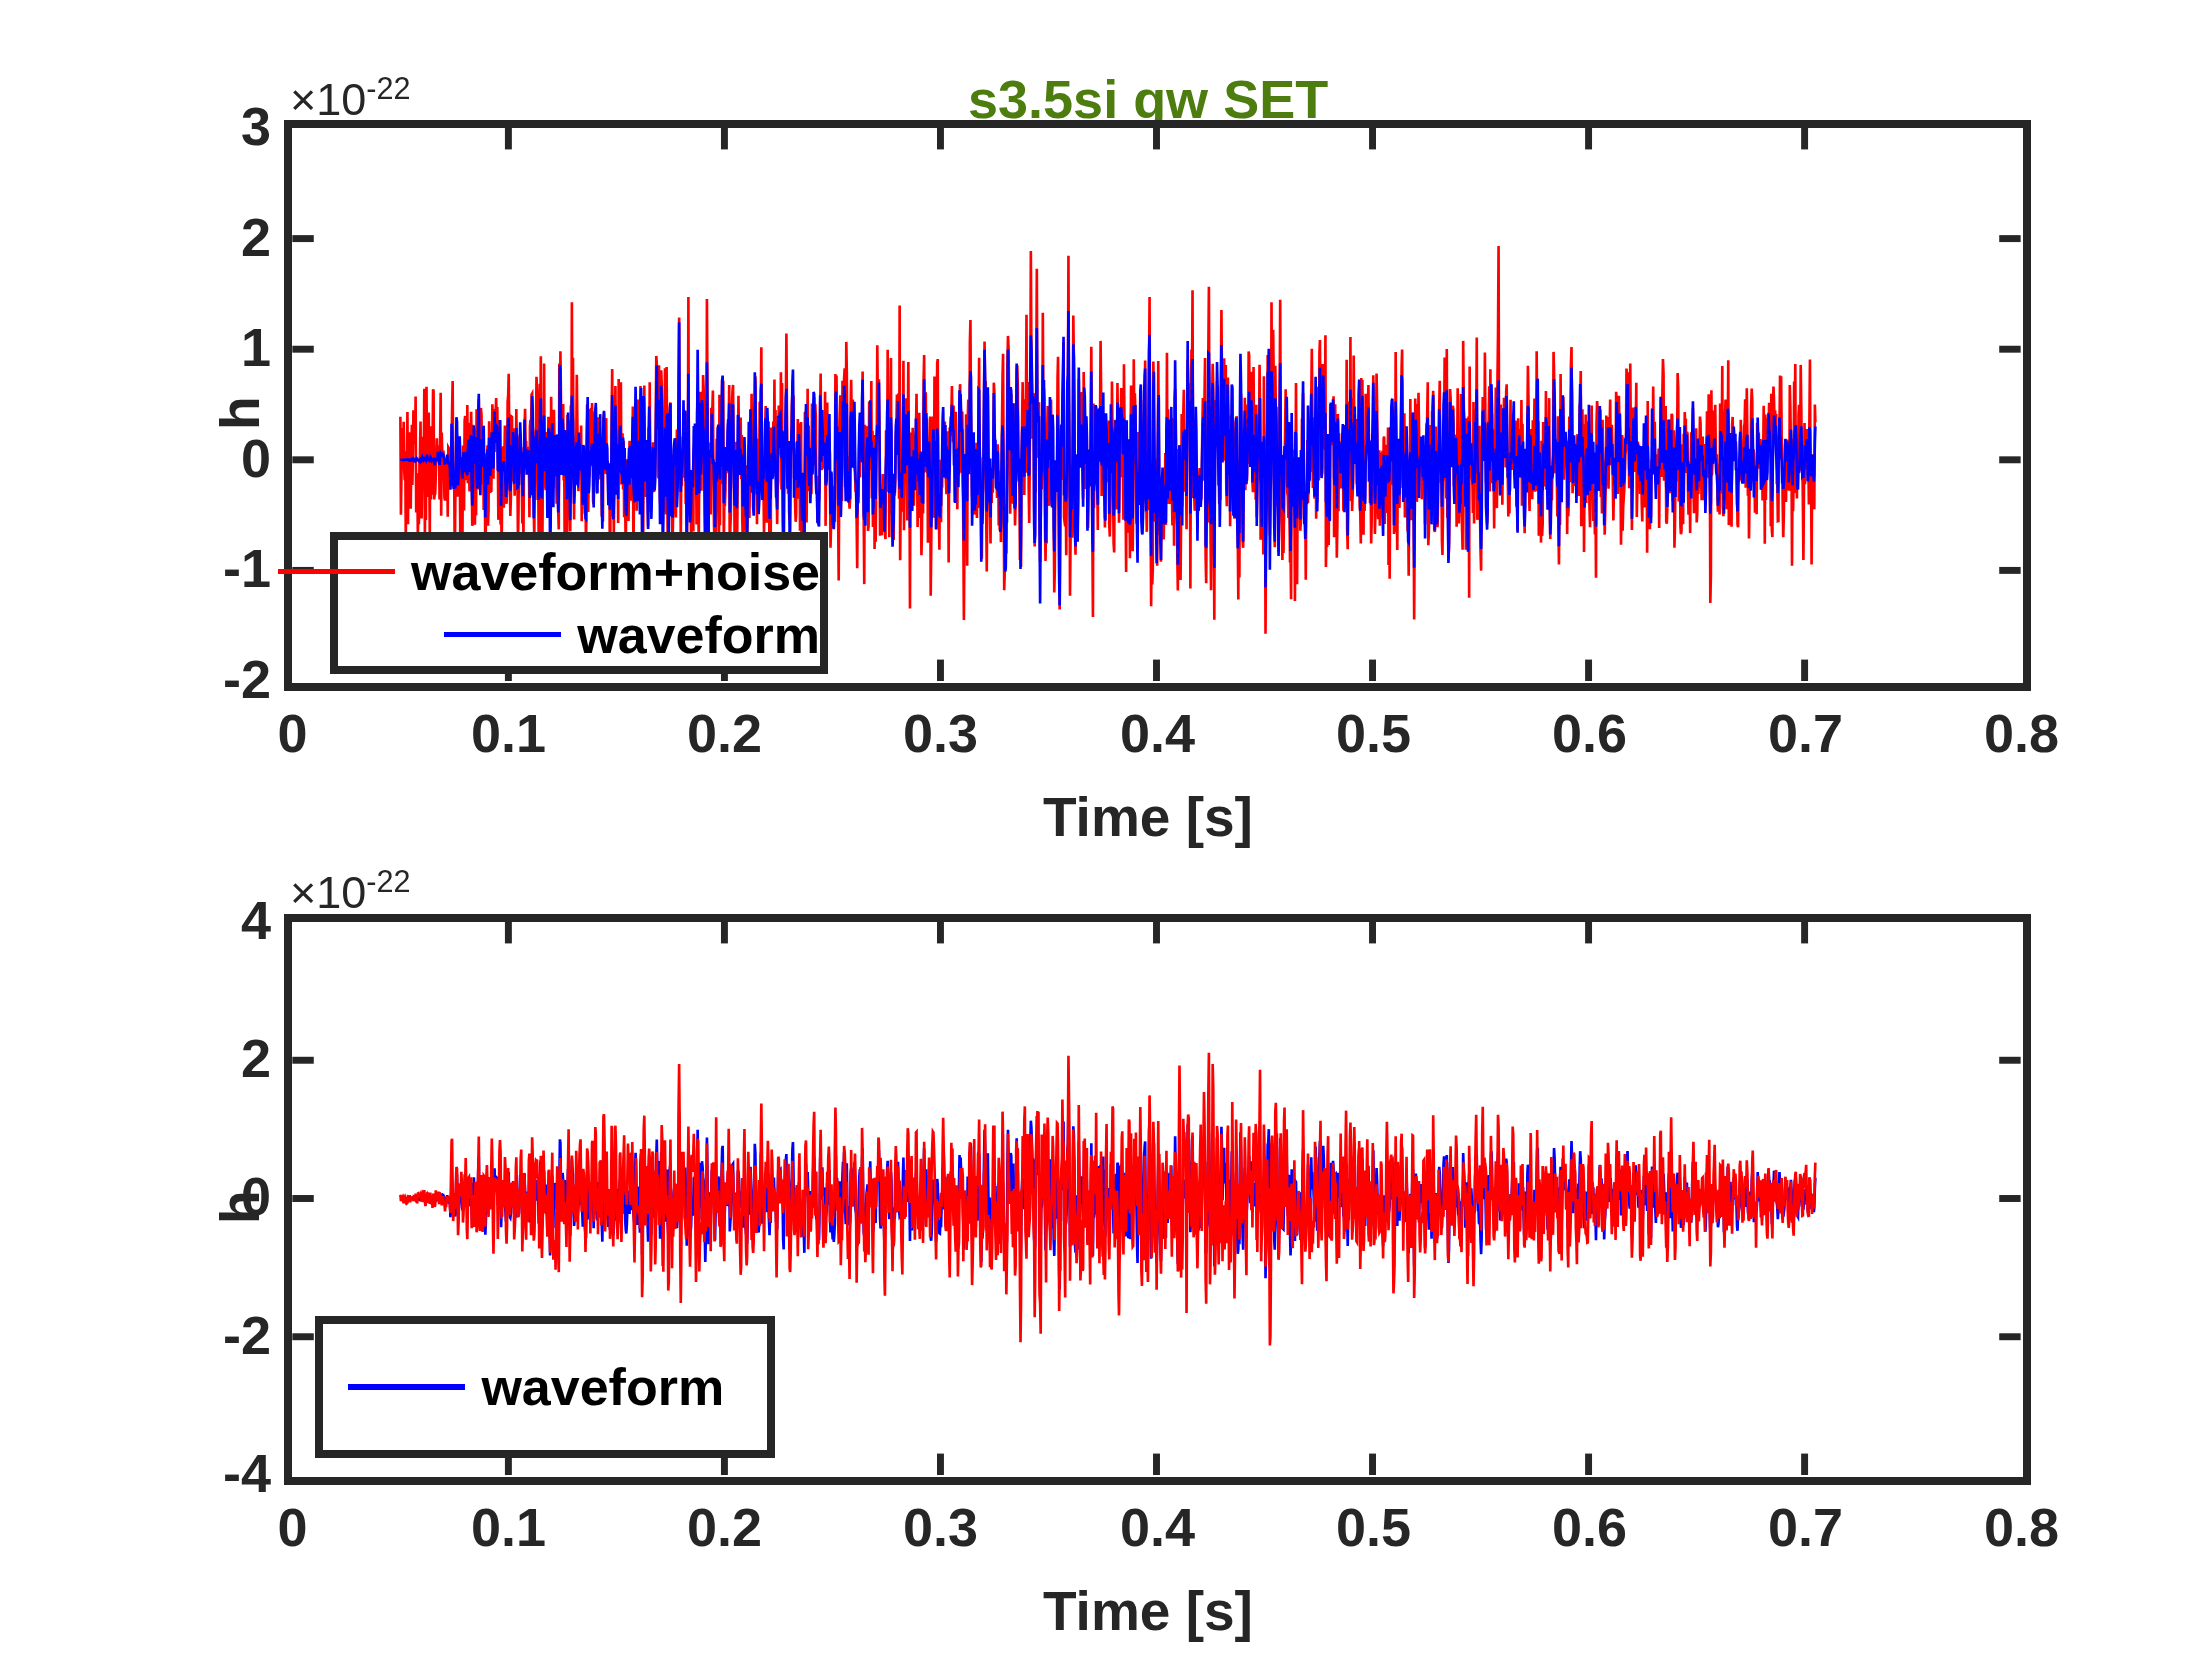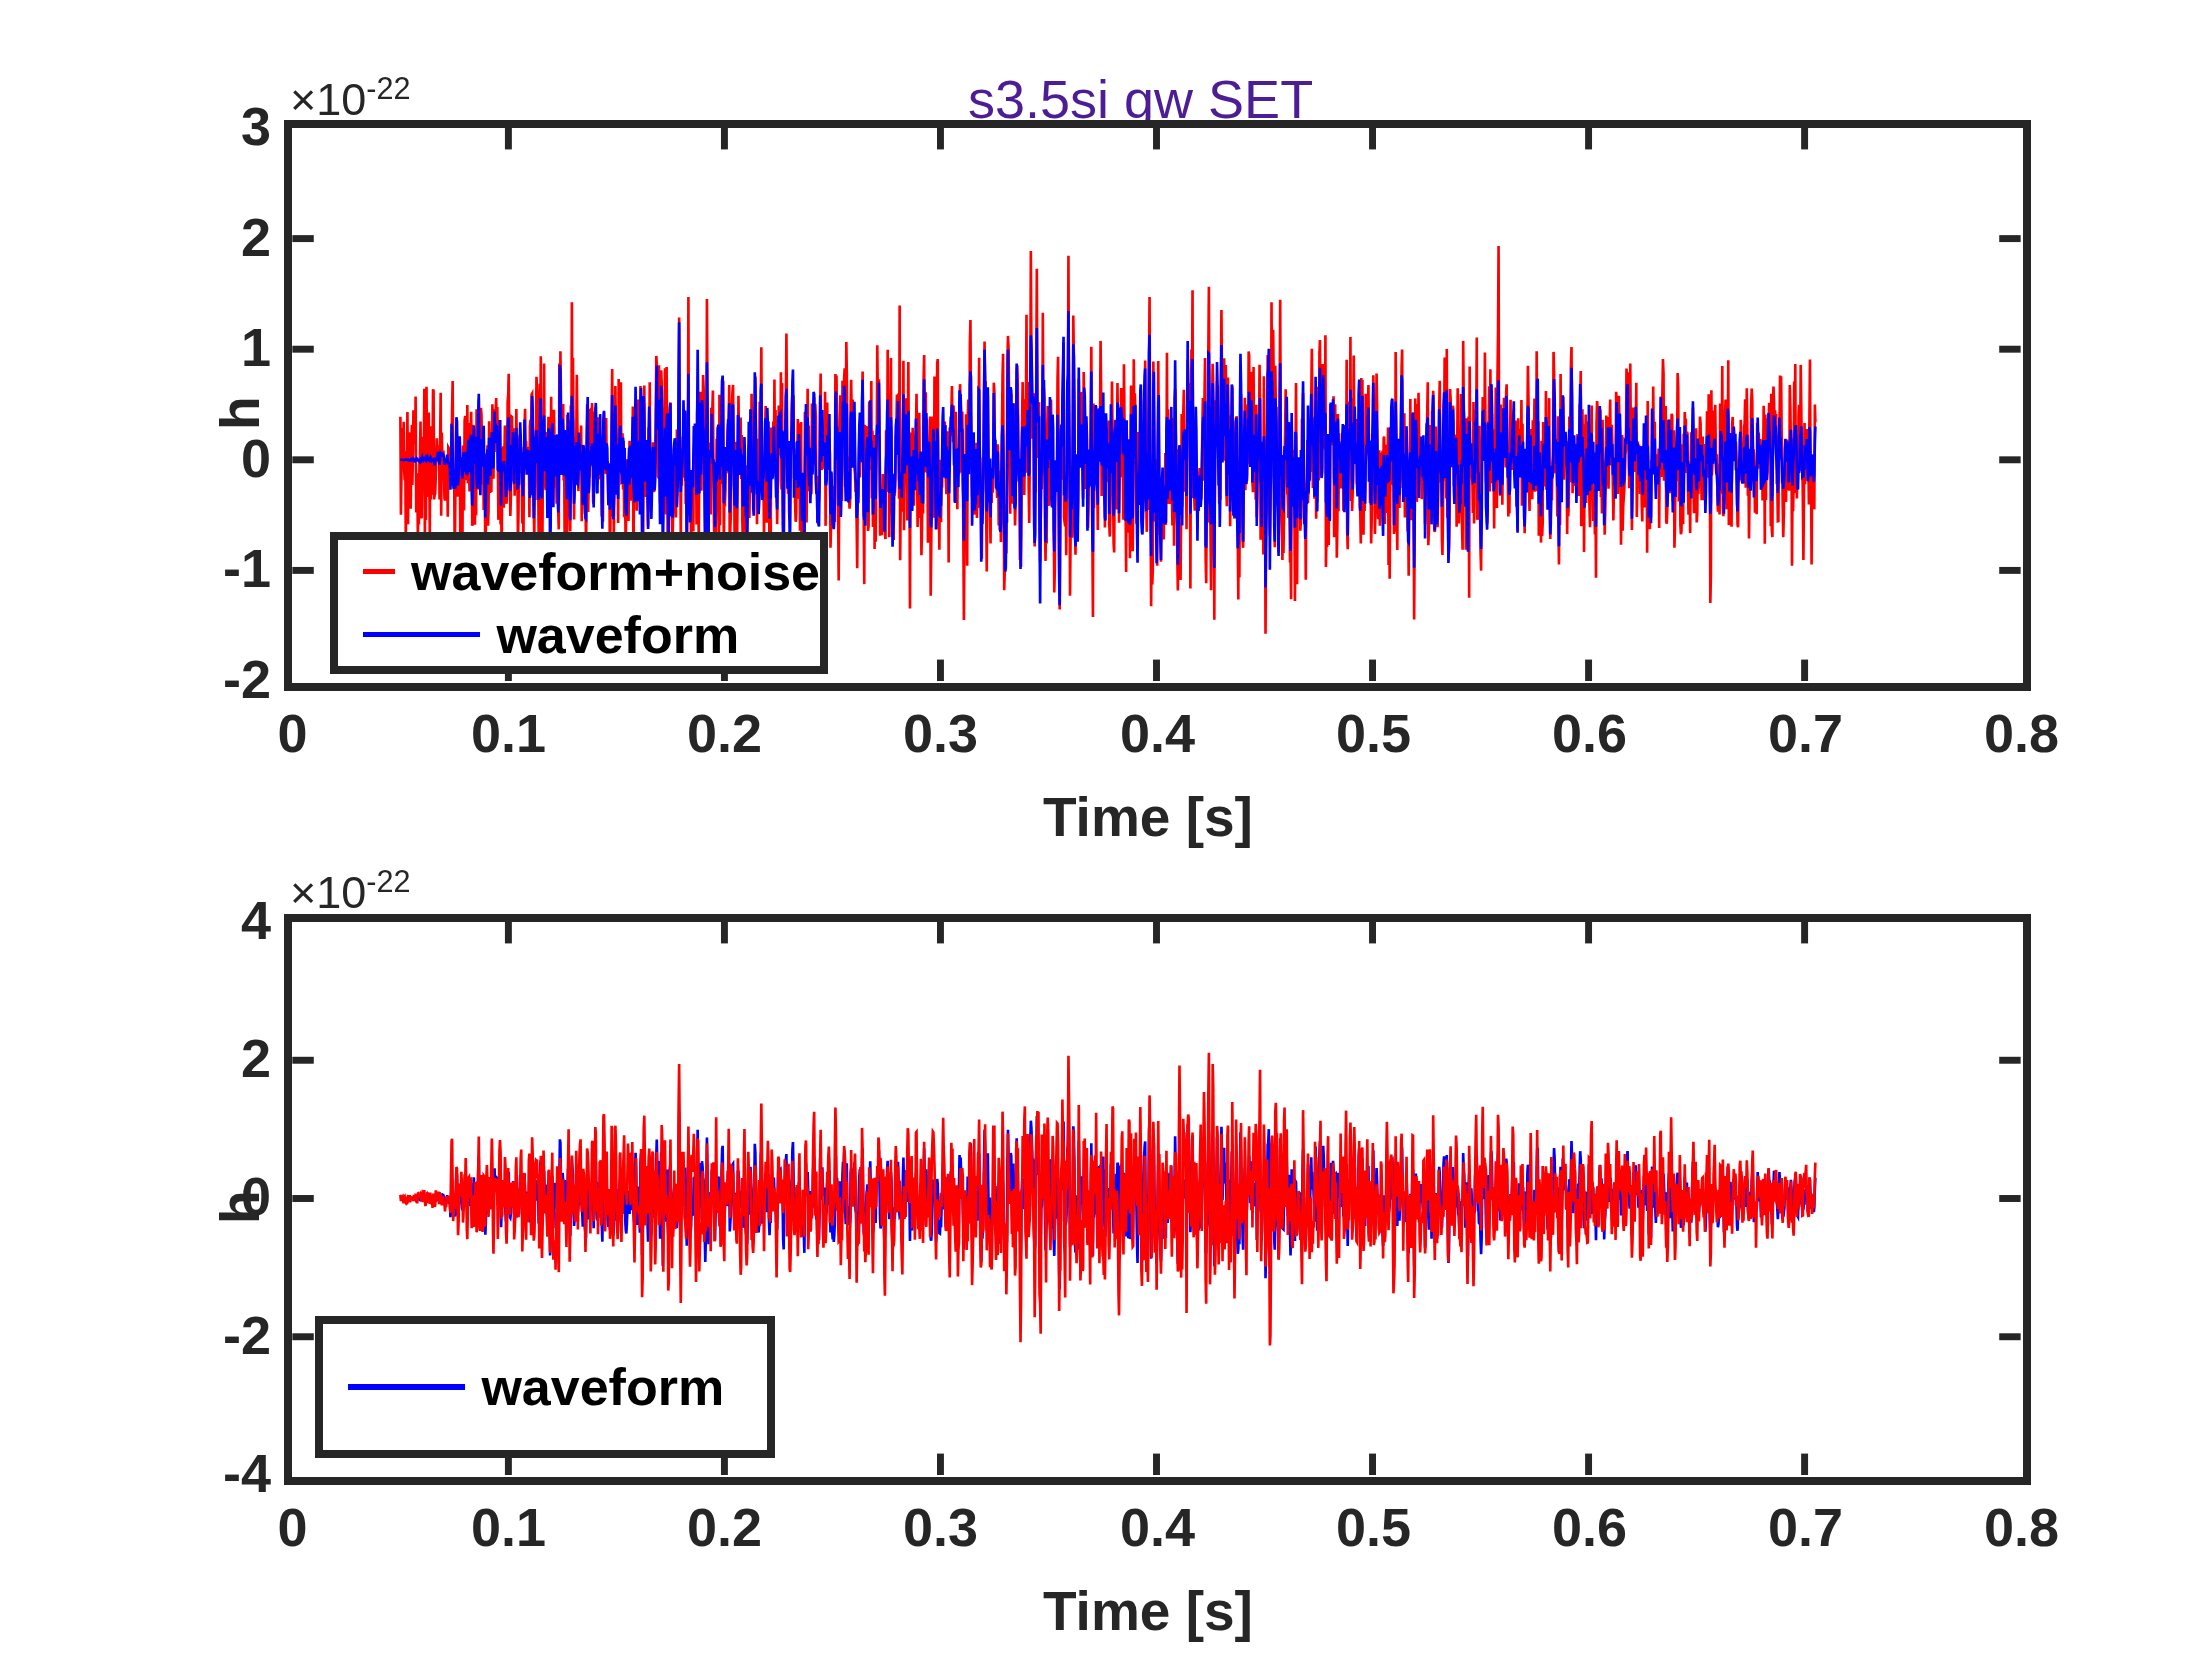--- a/index.html
+++ b/index.html
@@ -13,21 +13,21 @@
   .ticklbl{position:absolute;color:#262626;font-weight:bold;font-family:"Liberation Sans",sans-serif;
            white-space:nowrap;text-align:center;}
   .xticklbl{font-size:54px;line-height:1;}
   .yticklbl{font-size:54px;line-height:1;text-align:right;}
 
   .axtitle{position:absolute;color:#262626;font-weight:bold;font-size:55px;white-space:nowrap;}
   .ylab{position:absolute;color:#262626;font-weight:bold;font-size:55px;
         transform:rotate(-90deg);transform-origin:left top;white-space:nowrap;}
   .exp{position:absolute;color:#262626;font-weight:normal;font-size:45px;white-space:nowrap;}
   .exp sup{font-size:0.68em;vertical-align:super;}
-  .ptitle{position:absolute;color:#4c1d95;font-weight:normal;font-size:54px;white-space:nowrap;}
+  .ptitle{position:absolute;color:#4d7c0f;font-weight:bold;font-size:54px;white-space:nowrap;}
 
   .legend{position:absolute;box-sizing:border-box;border:8.8px solid #262626;background:#ffffff;
           display:flex;flex-direction:column;justify-content:center;}
   .legrow{display:flex;align-items:center;height:50%;}
   .legline{display:inline-block;height:5.7px;margin:0 16.4px 0 25px;}
   .legtxt{font-size:52px;font-weight:bold;color:#000;line-height:1;white-space:nowrap;}
 </style>
 </head>
 <body>
 
@@ -87,21 +87,21 @@
         <div class="ticklbl xticklbl" style="left: 871px; width: 139px; top: 706px;">0.3</div>
         <div class="ticklbl xticklbl" style="left: 1088px; width: 139px; top: 706px;">0.4</div>
         <div class="ticklbl xticklbl" style="left: 1304px; width: 139px; top: 706px;">0.5</div>
         <div class="ticklbl xticklbl" style="left: 1520px; width: 139px; top: 706px;">0.6</div>
         <div class="ticklbl xticklbl" style="left: 1736px; width: 139px; top: 706px;">0.7</div>
         <div class="ticklbl xticklbl" style="left: 1952px; width: 139px; top: 706px;">0.8</div>
       </div>
 
     <div class="axtitle" id="top-xlab" style="left: 1043px; top: 785px;">Time [s]</div>
 
-    <div class="legend" id="top-legend" style="left: 330px; top: 532px; width: 498px; height: 142px;">
+    <div class="legend" id="top-legend" style="left: 330px; top: 532px; width: 498px; height: 142px; align-items: flex-end;">
         <div class="legrow">
           <span class="legline" style="background: rgb(255, 0, 0); width: 117px;"></span>
           <span class="legtxt">waveform+noise</span>
         </div>
         <div class="legrow">
           <span class="legline" style="background: rgb(0, 0, 255); width: 117px;"></span>
           <span class="legtxt">waveform</span>
         </div>
       </div>
   </div>

